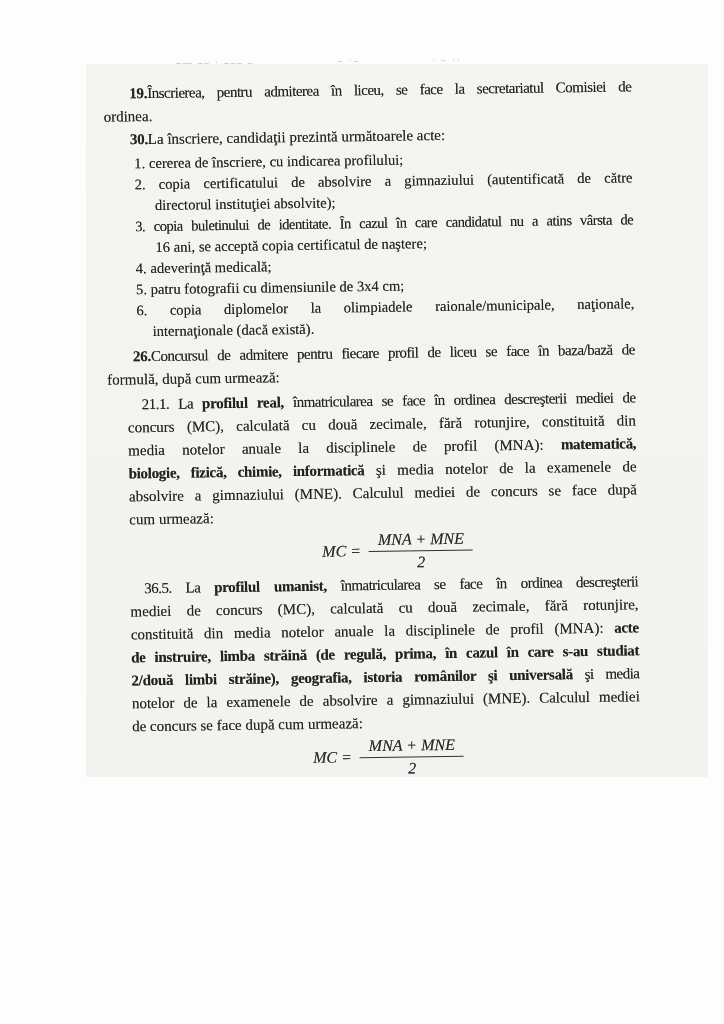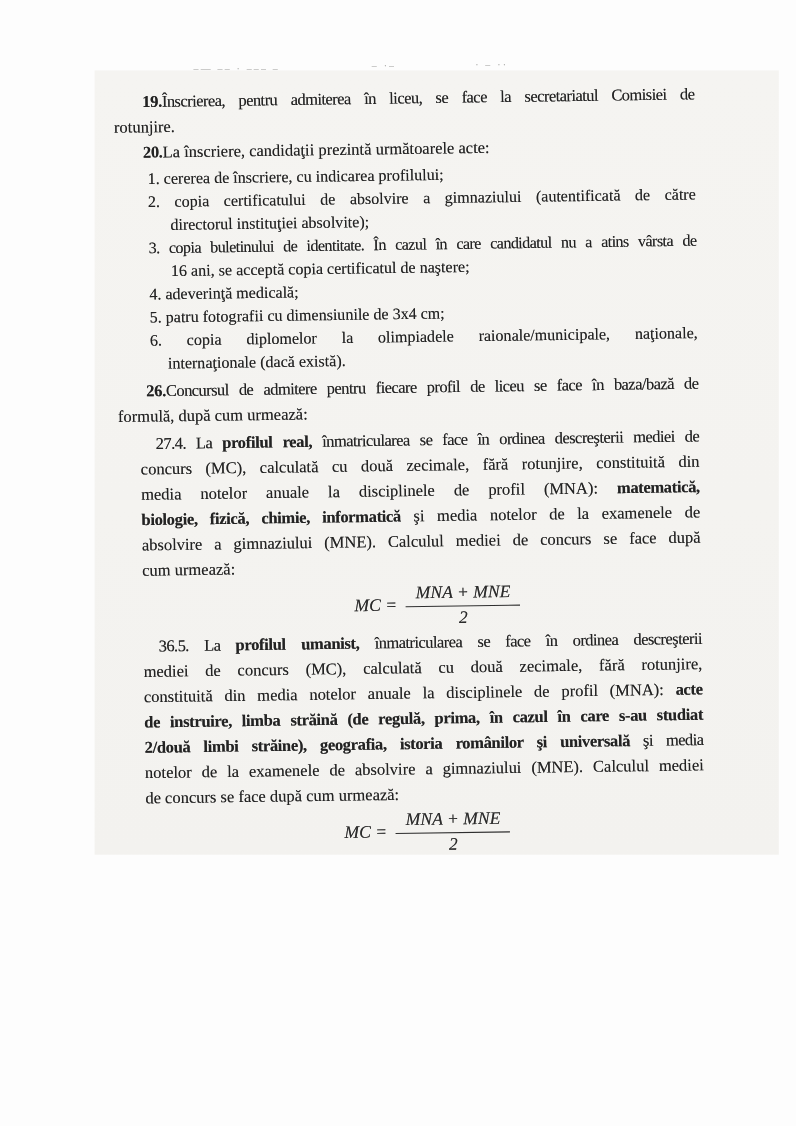--- a/index.html
+++ b/index.html
@@ -59,38 +59,38 @@
   <div class="art a1">–— –– · ––– –</div>
   <div class="art a2">– ·–</div>
   <div class="art a3">· – ··</div>
   <div class="art a4">·</div>
   <div class="art a5">·· ·· · ·</div>
 
   <div class="scan">
     <div class="col">
 
       <div class="l j pI g3 sq"><span class="b">19.</span><span>Înscrierea, pentru admiterea în liceu, se face la secretariatul Comisiei de</span></div>
-      <div class="l m0"><span>rotunjire.</span></div>
+      <div class="l m0"><span>ordinea.</span></div>
 
-      <div class="l pI"><span class="b">20.</span><span>La înscriere, candidaţii prezintă următoarele acte:</span></div>
+      <div class="l pI"><span class="b">30.</span><span>La înscriere, candidaţii prezintă următoarele acte:</span></div>
 
       <div class="l ls li g2"><span>1. cererea de înscriere, cu indicarea profilului;</span></div>
       <div class="l ls j li"><span>2. copia certificatului de absolvire a gimnaziului (autentificată de către</span></div>
       <div class="l ls lc"><span>directorul instituţiei absolvite);</span></div>
       <div class="l ls j li sq"><span>3. copia buletinului de identitate. În cazul în care candidatul nu a atins vârsta de</span></div>
       <div class="l ls lc"><span>16 ani, se acceptă copia certificatul de naştere;</span></div>
       <div class="l ls li"><span>4. adeverinţă medicală;</span></div>
       <div class="l ls li"><span>5. patru fotografii cu dimensiunile de 3x4 cm;</span></div>
       <div class="l ls j li"><span>6. copia diplomelor la olimpiadele raionale/municipale, naţionale,</span></div>
       <div class="l ls l6"><span>internaţionale (dacă există).</span></div>
 
       <div class="l j pI g3 sq"><span class="b">26.</span><span>Concursul de admitere pentru fiecare profil de liceu se face în baza/bază de</span></div>
       <div class="l m0"><span>formulă, după cum urmează:</span></div>
 
-      <div class="l j b1 g2 sq"><span>27.4. La </span><span class="b">profilul real,</span><span> înmatricularea se face în ordinea descreşterii mediei de</span></div>
+      <div class="l j b1 g2 sq"><span>21.1. La </span><span class="b">profilul real,</span><span> înmatricularea se face în ordinea descreşterii mediei de</span></div>
       <div class="l j b0"><span>concurs (MC), calculată cu două zecimale, fără rotunjire, constituită din</span></div>
       <div class="l j b0"><span>media notelor anuale la disciplinele de profil (MNA): </span><span class="b">matematică,</span></div>
       <div class="l j b0"><span class="b">biologie, fizică, chimie, informatică</span><span> şi media notelor de la examenele de</span></div>
       <div class="l j b0"><span>absolvire a gimnaziului (MNE). Calculul mediei de concurs se face după</span></div>
       <div class="l b0"><span>cum urmează:</span></div>
 
       <div class="formula f1">
         <span class="flhs">MC =</span>
         <span class="frac">
           <span class="num">MNA + MNE</span>

